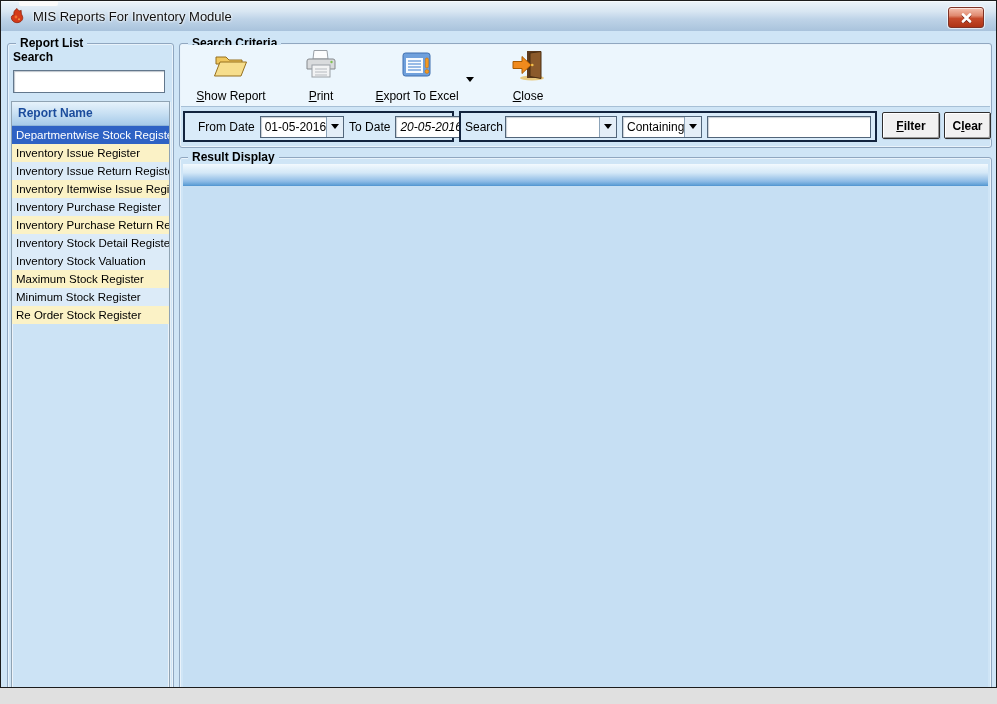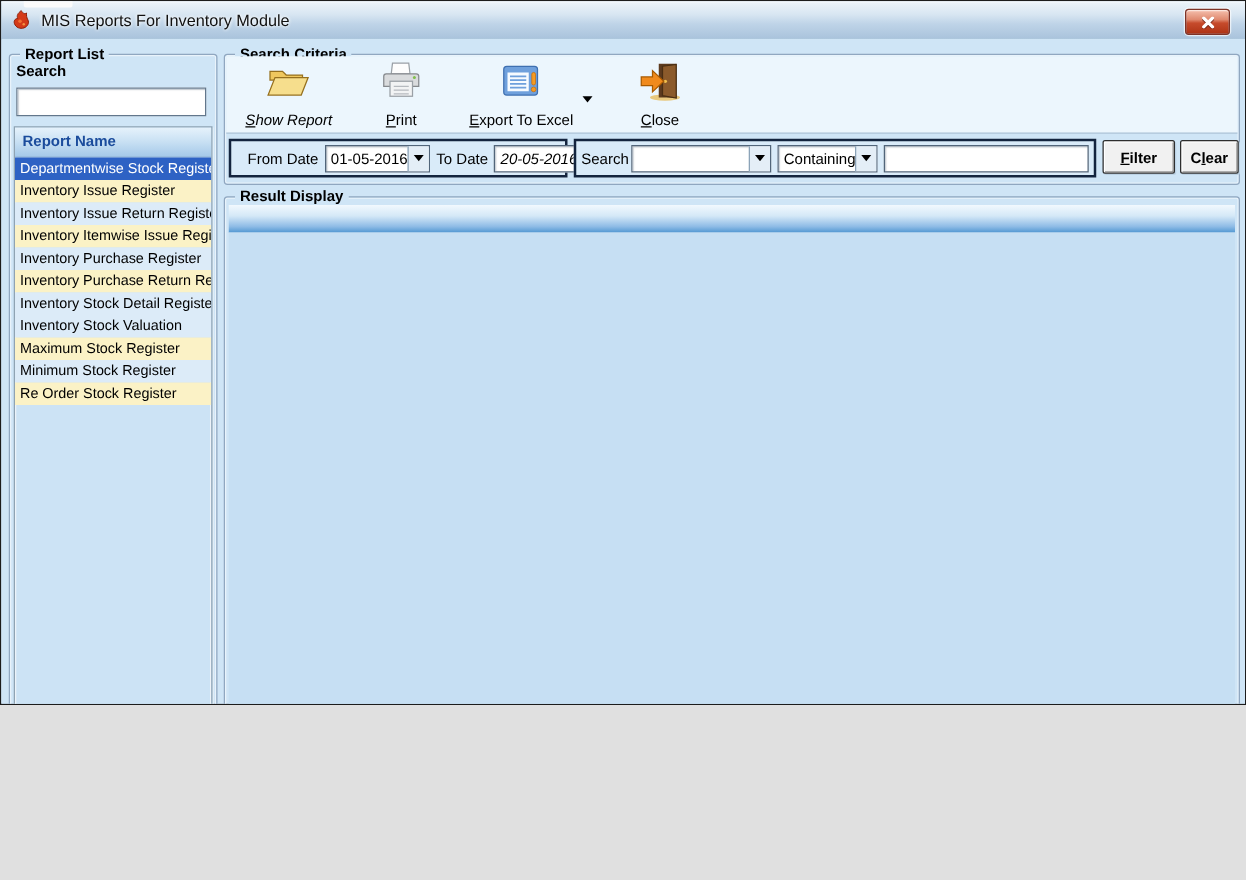--- a/index.html
+++ b/index.html
@@ -1,16 +1,16 @@
 <!DOCTYPE html>
 <html><head>
 <meta charset="utf-8">
 <style>
   html,body{margin:0;padding:0;background:#e0e0e0;font-family:"Liberation Sans",sans-serif;}
-  .window{position:relative;width:997px;height:564px;background:#CFE5F6;border:1px solid #1c1c1c;box-sizing:border-box;overflow:hidden;}
+  .window{position:relative;width:997px;height:688px;background:#CFE5F6;border:1px solid #1c1c1c;box-sizing:border-box;overflow:hidden;}
   
   .titlebar{position:absolute;left:0;top:0;right:0;height:30px;
     background:linear-gradient(180deg,#EDF4FA 0%,#D8E6F2 35%,#BFD4E8 60%,#A9C3DC 100%);
     border-bottom:1px solid #6F8CA6;display:flex;align-items:center;box-shadow:inset 0 1px 0 #F6FAFD;}
   .notch{position:absolute;left:18px;top:0;width:39px;height:5px;background:#FBFBFB;border-radius:0 0 2px 2px;}
   .app-icon{margin-left:7px;width:18px;height:18px;flex:0 0 auto;}
   .title-text{margin-left:7px;font-size:13px;color:#101010;text-shadow:0 0 3px #fff,0 0 3px #fff;white-space:nowrap;}
   .close-btn{position:absolute;right:12px;top:6px;width:34px;height:19px;border-radius:3px;
     border:1px solid #7E3226;cursor:default;
     background:linear-gradient(180deg,#F5C0AE 0%,#E08A70 40%,#C64B2C 55%,#AE3315 100%);
@@ -105,21 +105,21 @@
         <div class="lrow yellow">Maximum Stock Register</div>
         <div class="lrow blue">Minimum Stock Register</div>
         <div class="lrow yellow">Re Order Stock Register</div>
       </div>
     </div>
 
     <div class="groupbox gb-right">
       <span class="gb-label">Search Criteria</span>
       <div class="tb-strip"></div>
 
-      <div class="tbtn" style="left:7px;width:88px;font-style:italic;">
+      <div class="tbtn" style="left:7px;width:88px;">
         <svg class="tbicon" width="36" height="32" viewBox="0 0 36 32">
           <path d="M3 8 L13 8 L16 11 L29 11 L29 15 L3 15 Z" fill="#EFC75E" stroke="#96701E"></path>
           <path d="M1.5 27 L7 13 L33.5 13 L28 27 Z" fill="#F6DE8D" stroke="#96701E"></path>
         </svg>
         <span class="tblabel"><span></span><span class="mn">S</span><span>how Report</span></span>
       </div>
 
       <div class="tbtn" style="left:112px;width:58px;">
         <svg class="tbicon" width="36" height="32" viewBox="0 0 36 32">
           <path d="M11 1.5 L24 1.5 L25 10 L10 10 Z" fill="#FDFDFD" stroke="#9AA0A6"></path>

